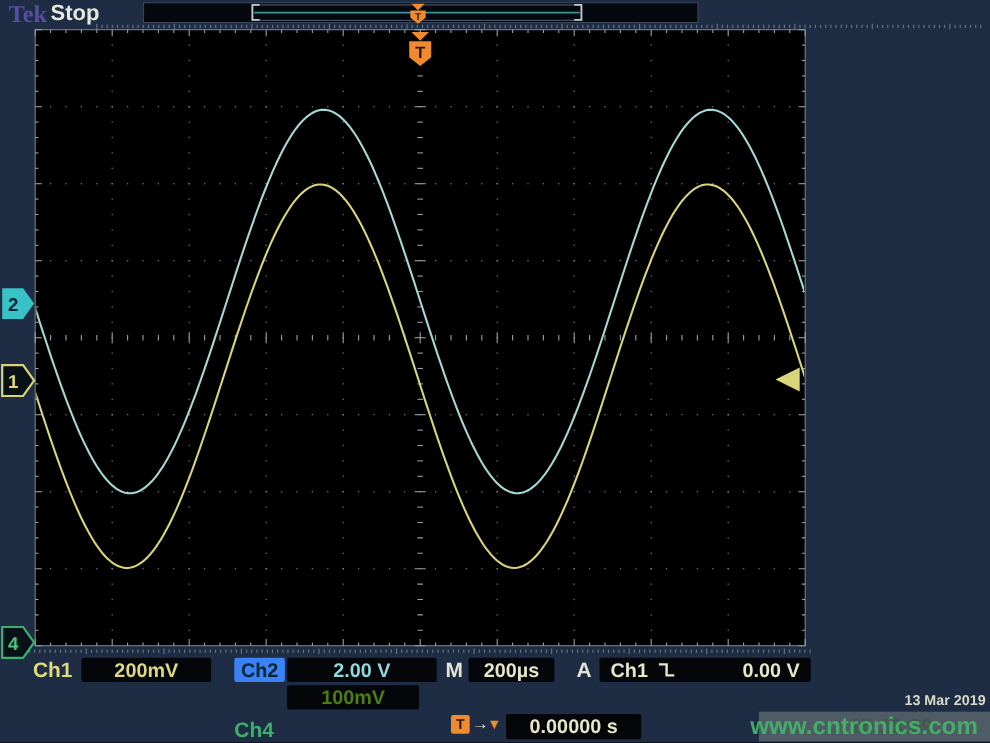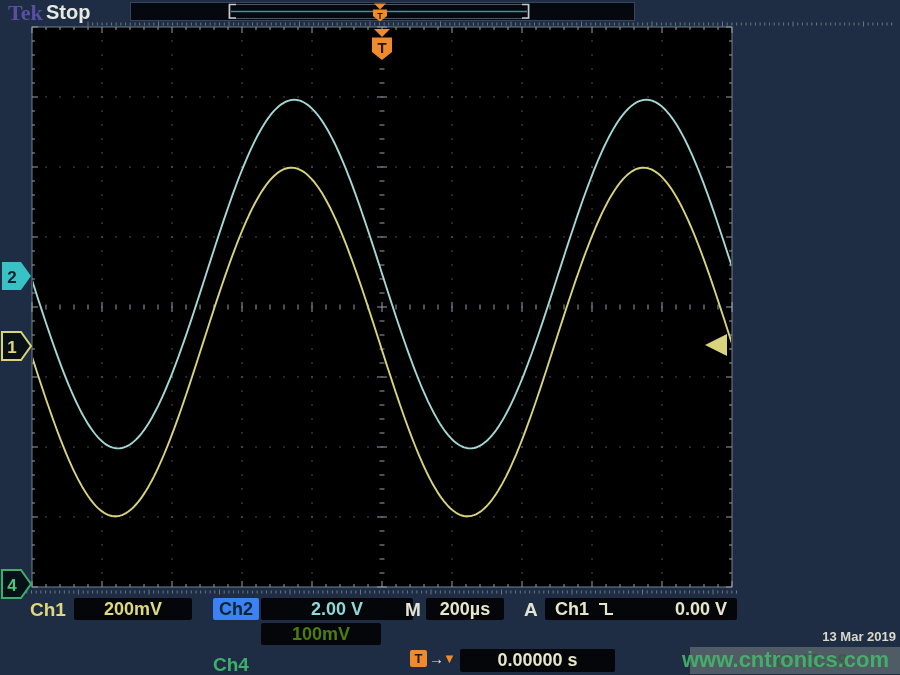--- a/index.html
+++ b/index.html
@@ -1291,38 +1291,38 @@
   <polygon points="705,345 727,334 727,356" fill="#d9d47b"></polygon>
 </svg>
 
 <div class="abs layer2 txt" style="left:8px;top:0px;font-size:22px;color:#584fa5;font-family:'Liberation Serif',serif;letter-spacing:0px;">Tek</div>
 <div class="abs layer2 txt" style="left:46px;top:1px;font-size:20px;color:#e6e8e2;">Stop</div>
 
 <div class="abs layer2 txt" style="left:30px;top:599px;font-size:19px;color:#ded87e;">Ch1</div>
 <div class="box layer2" style="left:74px;top:598px;width:118px;color:#ded87e;">200mV</div>
 
 <div class="box layer2" style="left:213px;top:598px;width:46px;background:#3b82f6;color:#06242e;">Ch2</div>
-<div class="box layer2" style="left:261px;top:598px;width:152px;color:#8fd8d8;">2.00 V</div>
+<div class="box layer2" style="left:261px;top:598px;width:136px;color:#8fd8d8;">2.00 V</div>
 
 <div class="abs layer2 txt" style="left:405px;top:599px;font-size:19px;color:#e4e4d4;">M</div>
 <div class="box layer2" style="left:426px;top:598px;width:78px;color:#e8e6c8;">200µs</div>
 
 <div class="abs layer2 txt" style="left:524px;top:599px;font-size:19px;color:#e4e4d4;">A</div>
 <div class="box layer2" style="left:545px;top:598px;width:192px;color:#e8e6c8;justify-content:flex-start;padding:0 10px;box-sizing:border-box;">
   <span>Ch1</span>
   <svg width="18" height="16" viewBox="0 0 18 16" style="margin-left:8px;">
     <path d="M2,3 H9 V13 H16" fill="none" stroke="#e8e6c8" stroke-width="2.2"></path>
   </svg>
   <span style="margin-left:auto;">0.00 V</span>
 </div>
 
 <div class="abs layer2 txt" style="left:213px;top:624px;font-size:19px;color:#3daf6d;margin-top:30px;">Ch4</div>
 <div class="box layer2" style="left:261px;top:623px;width:120px;color:#4d7c0f;">100mV</div>
 
 <div class="abs layer2" style="left:410px;top:650px;width:17px;height:17px;background:#ef8a2d;border-radius:2px;display:flex;align-items:center;justify-content:center;font-weight:bold;font-size:13px;color:#2a1505;">T</div>
 <div class="abs layer2 txt" style="left:429px;top:650px;font-size:15px;color:#e4e4d4;">→</div>
 <div class="abs layer2 txt" style="left:443px;top:651px;font-size:13px;color:#ef8a2d;">▼</div>
-<div class="box layer2" style="left:460px;top:649px;width:155px;height:23px;color:#e8e6c8;">0.00000 s</div>
+<div class="box layer2" style="left:460px;top:649px;width:123px;height:23px;color:#e8e6c8;">0.00000 s</div>
 
 <div class="abs layer2 txt" style="left:750px;top:629px;width:146px;text-align:right;font-size:13px;color:#d9d9c9;">13 Mar 2019</div>
 <div class="abs layer2" style="left:690px;top:647px;width:210px;height:27px;background:rgba(150,158,150,0.42);"></div>
 <div class="abs layer2 txt" style="left:744px;top:650px;font-size:19px;color:#3f5a4a;padding-left:28px;">15:13:09</div>
 <div class="abs layer3" style="left:682px;top:647px;font-size:22px;font-weight:bold;color:rgba(67,180,105,0.92);white-space:nowrap;">www.cntronics.com</div>
 
 </body></html>

